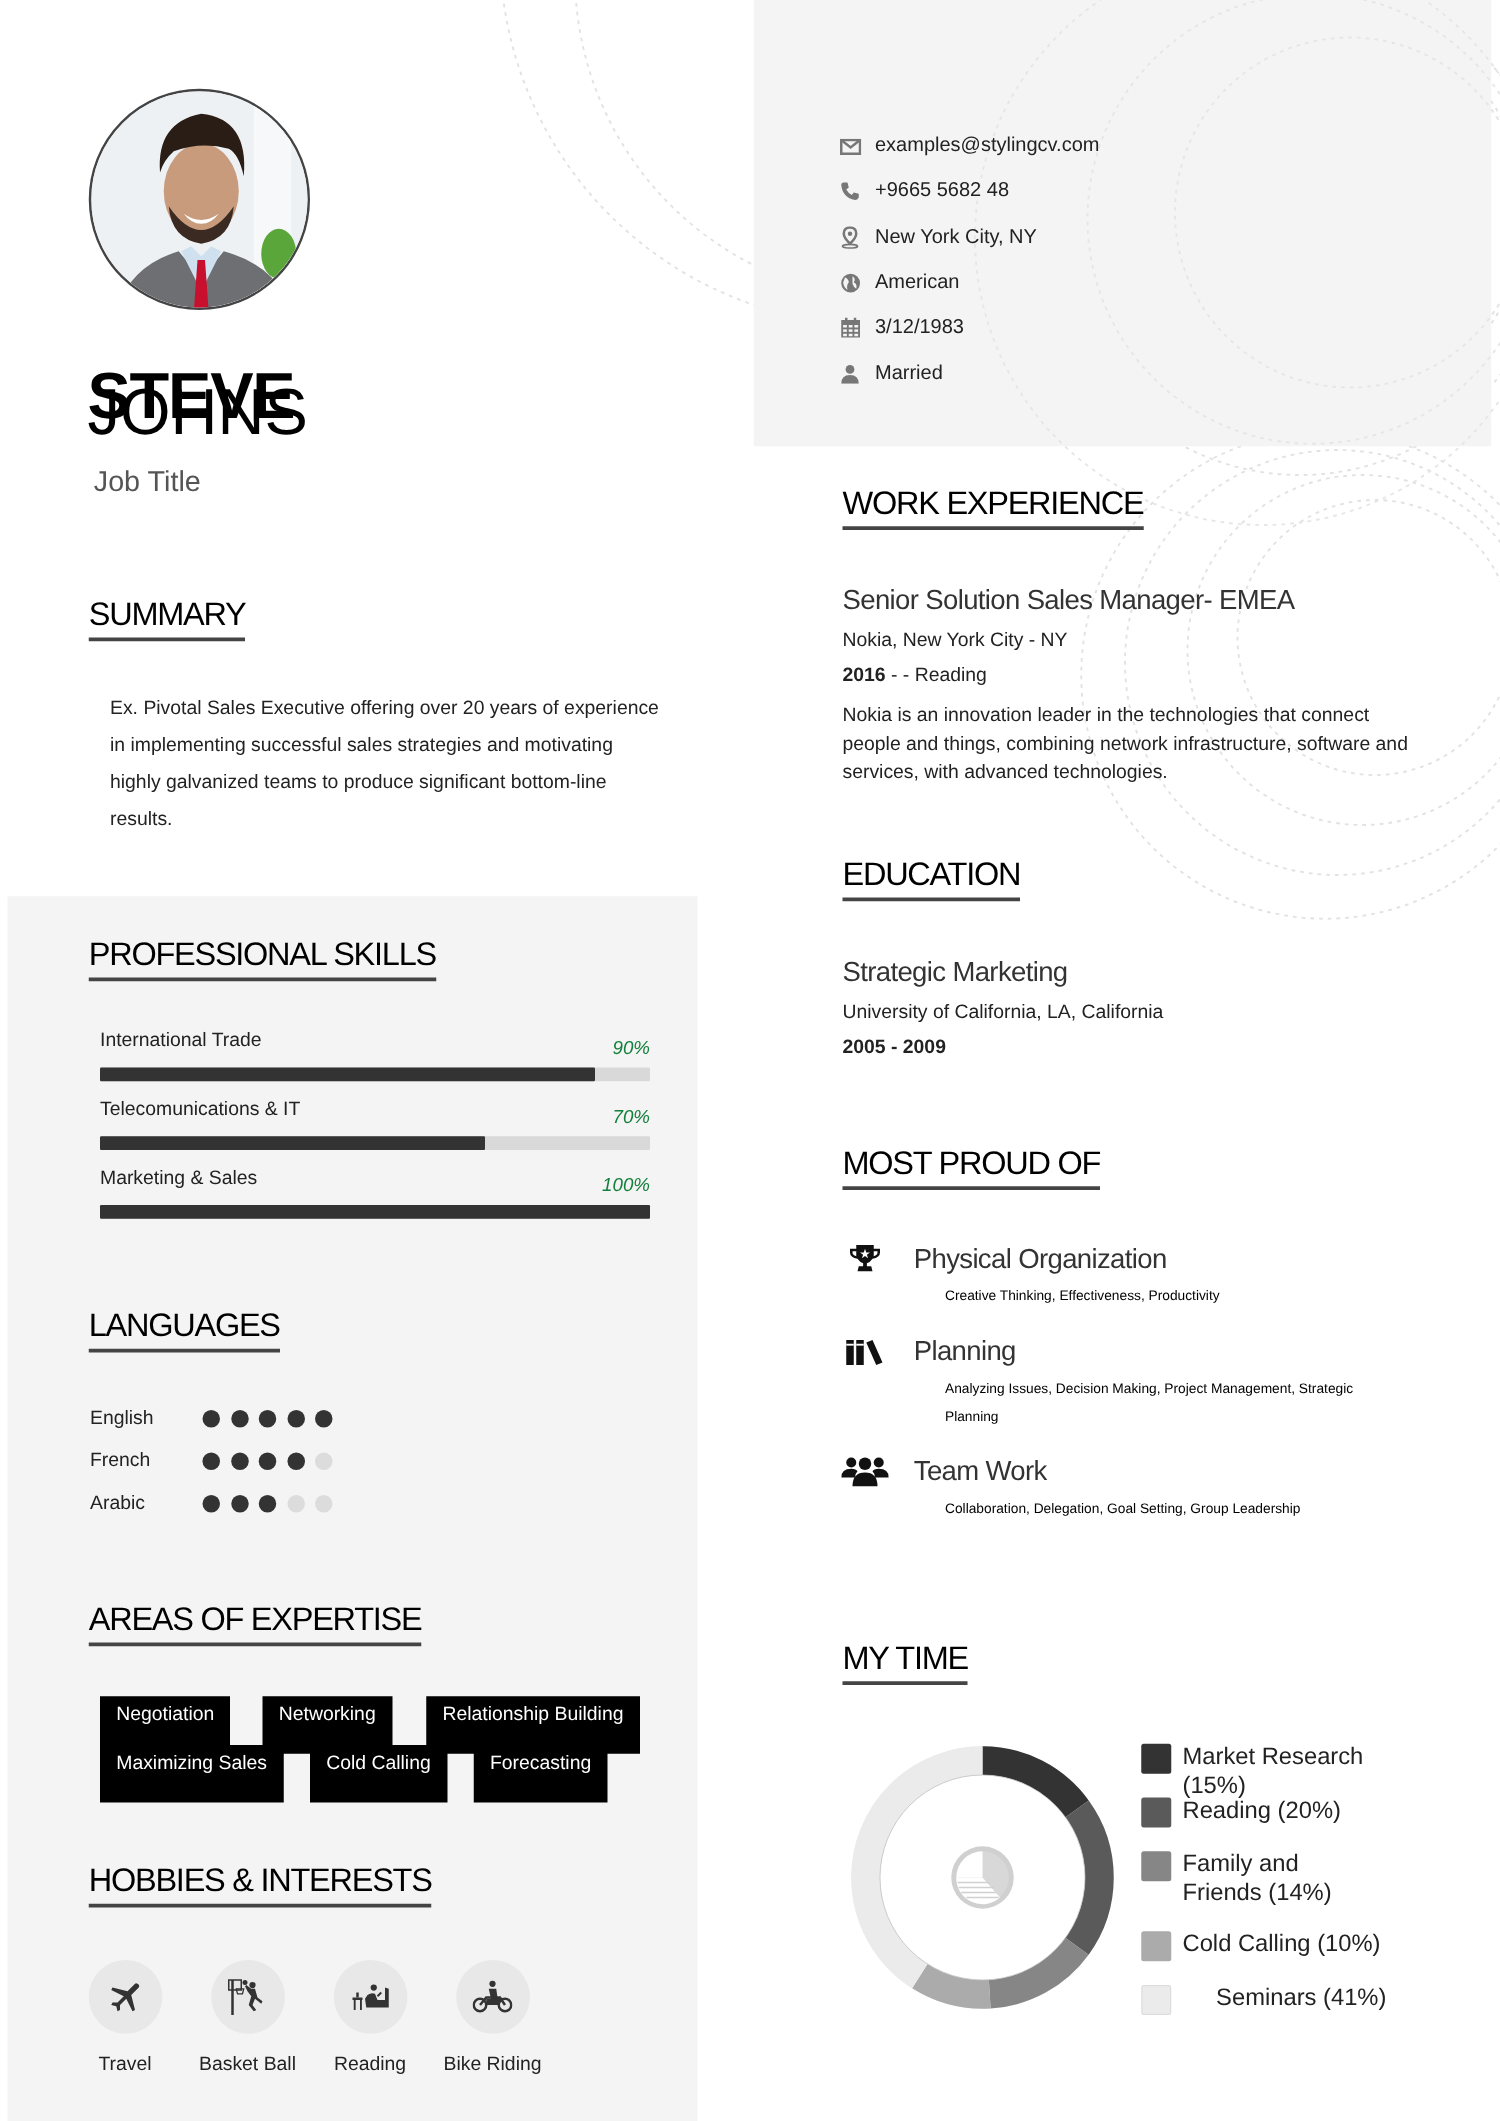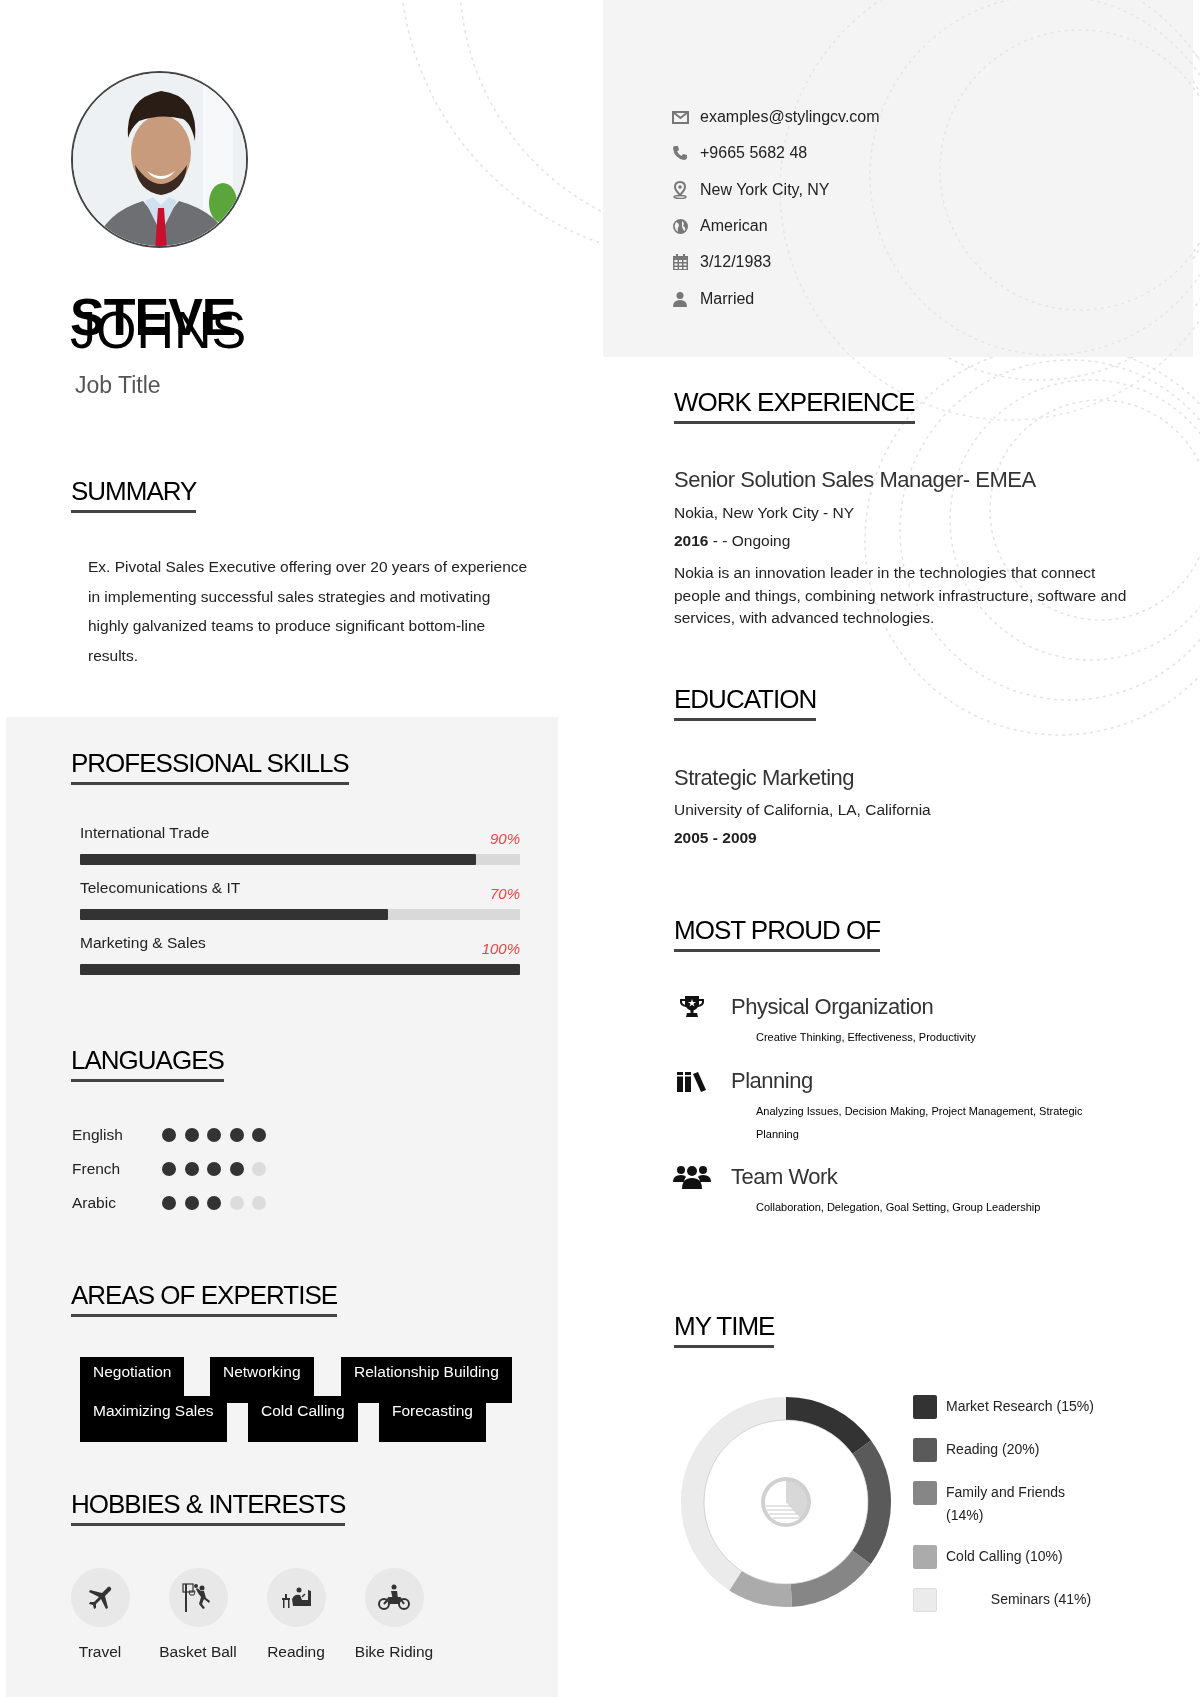--- a/index.html
+++ b/index.html
@@ -19,21 +19,21 @@
   .section-title { position: absolute; font-size: 26px; color: #000; letter-spacing: -1px; line-height: 1; padding-bottom: 6px; border-bottom: 3px solid #444; white-space: nowrap; }
 
   .contact-row { position: absolute; left: 670px; display: flex; align-items: center; height: 24px; }
   .contact-icon { width: 20px; height: 20px; margin-right: 10px; display: flex; align-items: center; justify-content: center; }
   .contact-text { font-size: 16px; color: #222; text-align: center; }
 
   .summary-text { position: absolute; left: 88px; top: 552px; width: 440px; font-size: 15.5px; line-height: 29.5px; color: #222; }
 
   .skill { position: absolute; left: 80px; width: 440px; }
   .skill-name { font-size: 15.5px; color: #222; }
-  .skill-pct { position: absolute; right: 0; top: 6px; font-size: 15px; font-style: italic; color: #ef4444; }
+  .skill-pct { position: absolute; right: 0; top: 6px; font-size: 15px; font-style: italic; color: #15803d; }
   .skill-bar { position: absolute; left: 0; top: 30px; width: 440px; height: 11px; background: #d9d9d9; border-radius: 1px; }
   .skill-fill { height: 100%; background: #333; border-radius: 1px; }
 
   .lang-row { position: absolute; left: 72px; display: flex; align-items: center; }
   .lang-name { width: 90px; font-size: 15.5px; color: #222; }
   .dot { width: 14px; height: 14px; border-radius: 50%; margin-right: 8.5px; }
   .dot.on { background: #333; }
   .dot.off { background: #dcdcdc; }
 
   .tag { position: absolute; height: 46px; background: #000; color: #fff; font-size: 15.5px; line-height: 29px; padding: 0 13px; white-space: nowrap; }
@@ -46,21 +46,21 @@
   .meta { position: absolute; font-size: 15.5px; color: #222; white-space: nowrap; }
   .bold { font-weight: bold; }
   .para { position: absolute; font-size: 15.5px; line-height: 22.5px; color: #222; }
 
   .proud-icon { position: absolute; width: 40px; height: 30px; display: flex; align-items: center; justify-content: center; }
   .proud-title { position: absolute; left: 731px; font-size: 22px; color: #333; letter-spacing: -0.5px; white-space: nowrap; }
   .proud-desc { position: absolute; left: 756px; width: 360px; font-size: 11px; line-height: 22.5px; color: #000000; }
 
   .legend-row { position: absolute; left: 913px; display: flex; align-items: flex-start; }
   .legend-swatch { width: 24px; height: 24px; border-radius: 2px; margin-right: 9px; flex-shrink: 0; }
-  .legend-label { font-size: 14px; line-height: 22.5px; color: #222; width: 190px; }
+  .legend-label { font-size: 19px; line-height: 22.5px; color: #222; width: 190px; }
 </style>
 </head>
 <body>
 
 <svg class="bg-deco" viewBox="0 0 1200 1697">
   <g fill="none" stroke="#e2e2e2" stroke-width="1.5" stroke-dasharray="3 4">
     <circle cx="700" cy="-40" r="300"></circle>
     <circle cx="720" cy="-20" r="260"></circle>
     <circle cx="1080" cy="170" r="140"></circle>
     <circle cx="1060" cy="170" r="160"></circle>
@@ -279,21 +279,21 @@
         <rect x="11" y="15" width="10" height="5" fill="#333"></rect>
       </svg>
   </div>
   <div class="hobby-label">Bike Riding</div>
 </div>
 
 <div class="section-title" style="left:674px; top:389px;">WORK EXPERIENCE</div>
 <div class="job-heading" style="left:674px; top:467px;">Senior Solution Sales Manager- EMEA</div>
 <div class="meta" style="left:674px; top:504px;">Nokia, New York City - NY</div>
 <div class="meta" style="left:674px; top:532px;">
-  <span class="bold">2016</span><span> - - Ongoing</span>
+  <span class="bold">2016</span><span> - - Reading</span>
 </div>
 <div class="para" style="left:674px; top:562px; width:460px;">Nokia is an innovation leader in the technologies that connect people and things, combining network infrastructure, software and services, with advanced technologies.</div>
 
 <div class="section-title" style="left:674px; top:686px;">EDUCATION</div>
 <div class="job-heading" style="left:674px; top:765px;">Strategic Marketing</div>
 <div class="meta" style="left:674px; top:801px;">University of California, LA, California</div>
 <div class="meta bold" style="left:674px; top:829px;">2005  - 2009</div>
 
 <div class="section-title" style="left:674px; top:917px;">MOST PROUD OF</div>
 

